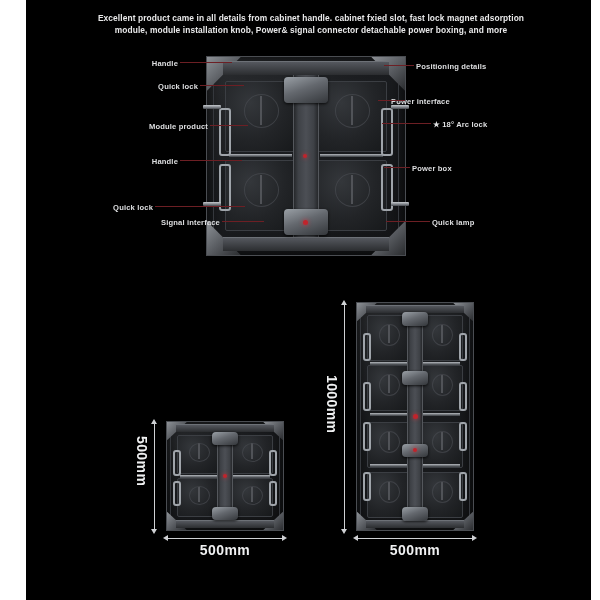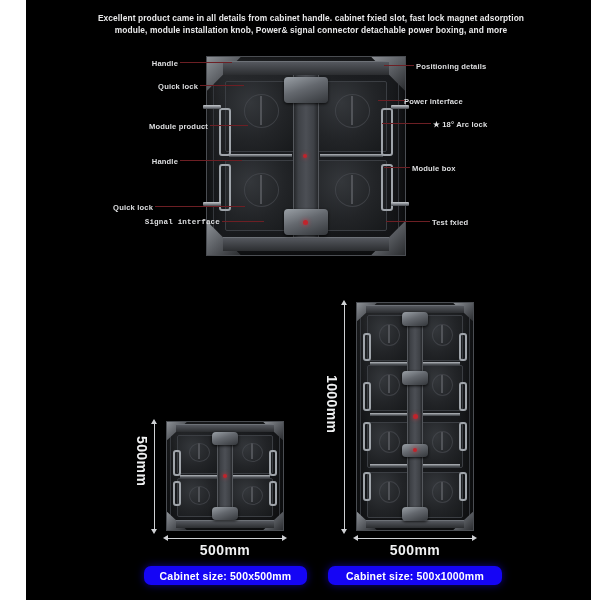--- a/index.html
+++ b/index.html
@@ -144,38 +144,38 @@
 
       <div class="lbl" style="top:122px;right:383px;">Module product</div>
       <div class="lead" style="top:125px;left:184px;width:38px;"></div>
 
       <div class="lbl" style="top:157px;right:413px;">Handle</div>
       <div class="lead" style="top:160px;left:154px;width:62px;"></div>
 
       <div class="lbl" style="top:203px;right:438px;">Quick lock</div>
       <div class="lead" style="top:206px;left:129px;width:90px;"></div>
 
-      <div class="lbl" style="top:218px;right:371px;font-family:Liberation Mono, monospace;">Signal interface</div>
+      <div class="lbl" style="top:218px;right:371px;">Signal interface</div>
       <div class="lead" style="top:221px;left:196px;width:42px;"></div>
     </div>
 
     <div>
       <div class="lbl r" style="top:62px;left:390px;">Positioning details</div>
       <div class="lead" style="top:65px;left:358px;width:30px;"></div>
 
-      <div class="lbl r" style="top:97px;left:378px;">Power interface</div>
+      <div class="lbl r" style="top:97px;left:365px;">Power interface</div>
       <div class="lead" style="top:100px;left:352px;width:27px;"></div>
 
       <div class="lbl r" style="top:120px;left:407px;">★ 18° Arc lock</div>
       <div class="lead" style="top:123px;left:356px;width:49px;"></div>
 
-      <div class="lbl r" style="top:164px;left:386px;">Module box</div>
+      <div class="lbl r" style="top:164px;left:386px;">Power box</div>
       <div class="lead" style="top:167px;left:358px;width:26px;"></div>
 
-      <div class="lbl r" style="top:218px;left:406px;">Test fxied</div>
+      <div class="lbl r" style="top:218px;left:406px;">Quick lamp</div>
       <div class="lead" style="top:221px;left:360px;width:44px;"></div>
     </div>
 
     <div class="small-cab-wrap">
       <div class="cab" style="width:118px;height:110px;">
         <div class="frame"></div>
         <div class="corner tl"></div>
         <div class="corner tr"></div>
         <div class="corner bl"></div>
         <div class="corner br"></div>
@@ -203,21 +203,20 @@
       <div class="arrow up" style="left:125px;top:419px;"></div>
       <div class="arrow down" style="left:125px;top:529px;"></div>
       <div class="dimtext-v" style="left:124px;top:436px;">500mm</div>
 
       <div class="dimline-h" style="left:142px;top:538px;width:114px;"></div>
       <div class="arrow left" style="left:137px;top:535px;"></div>
       <div class="arrow right" style="left:256px;top:535px;"></div>
       <div class="dimtext-h" style="left:140px;top:542px;width:118px;">500mm</div>
     </div>
 
-    <div class="badge" style="left:118px;top:566px;width:163px;height:19px;">Cabinet size: 500x500mm</div>
 
     <div class="tall-cab-wrap">
       <div class="cab" style="width:118px;height:229px;">
         <div class="frame"></div>
         <div class="corner tl" style="height:8%;"></div>
         <div class="corner tr" style="height:8%;"></div>
         <div class="corner bl" style="height:8%;"></div>
         <div class="corner br" style="height:8%;"></div>
         <div class="topbar" style="left:8%;top:1%;width:84%;height:3.4%;"></div>
         <div class="topbar" style="left:8%;bottom:1%;width:84%;height:3.4%;"></div>
@@ -262,16 +261,15 @@
       <div class="arrow up" style="left:315px;top:300px;"></div>
       <div class="arrow down" style="left:315px;top:529px;"></div>
       <div class="dimtext-v" style="left:314px;top:375px;">1000mm</div>
 
       <div class="dimline-h" style="left:332px;top:538px;width:114px;"></div>
       <div class="arrow left" style="left:327px;top:535px;"></div>
       <div class="arrow right" style="left:446px;top:535px;"></div>
       <div class="dimtext-h" style="left:330px;top:542px;width:118px;">500mm</div>
     </div>
 
-    <div class="badge" style="left:302px;top:566px;width:174px;height:19px;">Cabinet size: 500x1000mm</div>
 
   </div>
 </div>
 
 </body></html>

